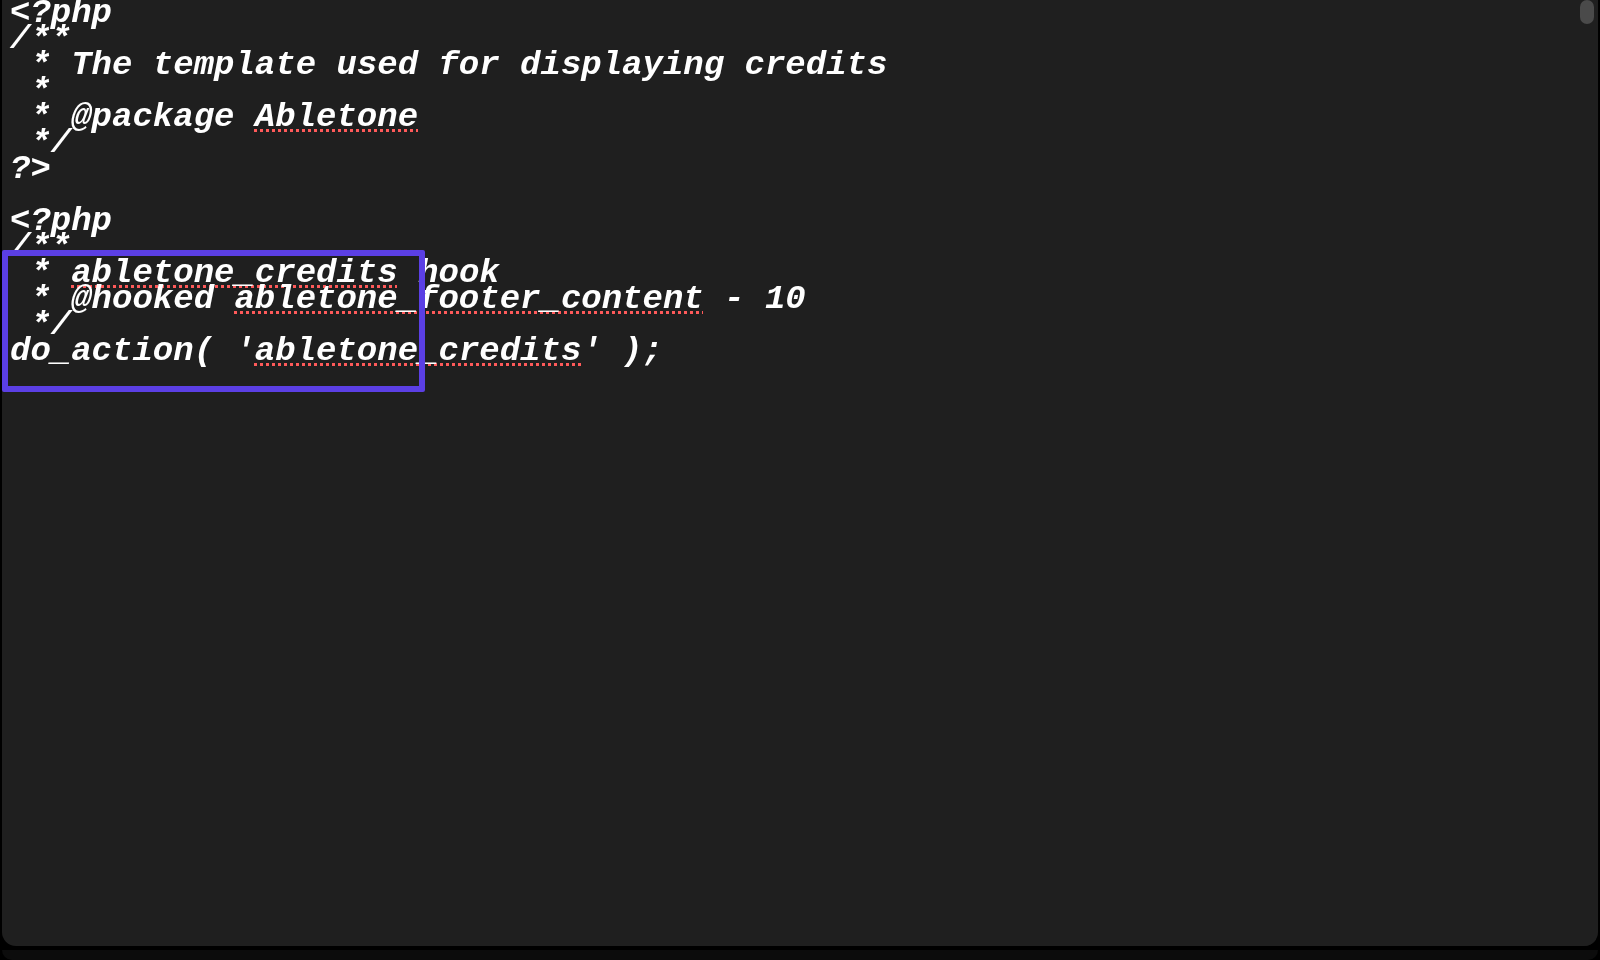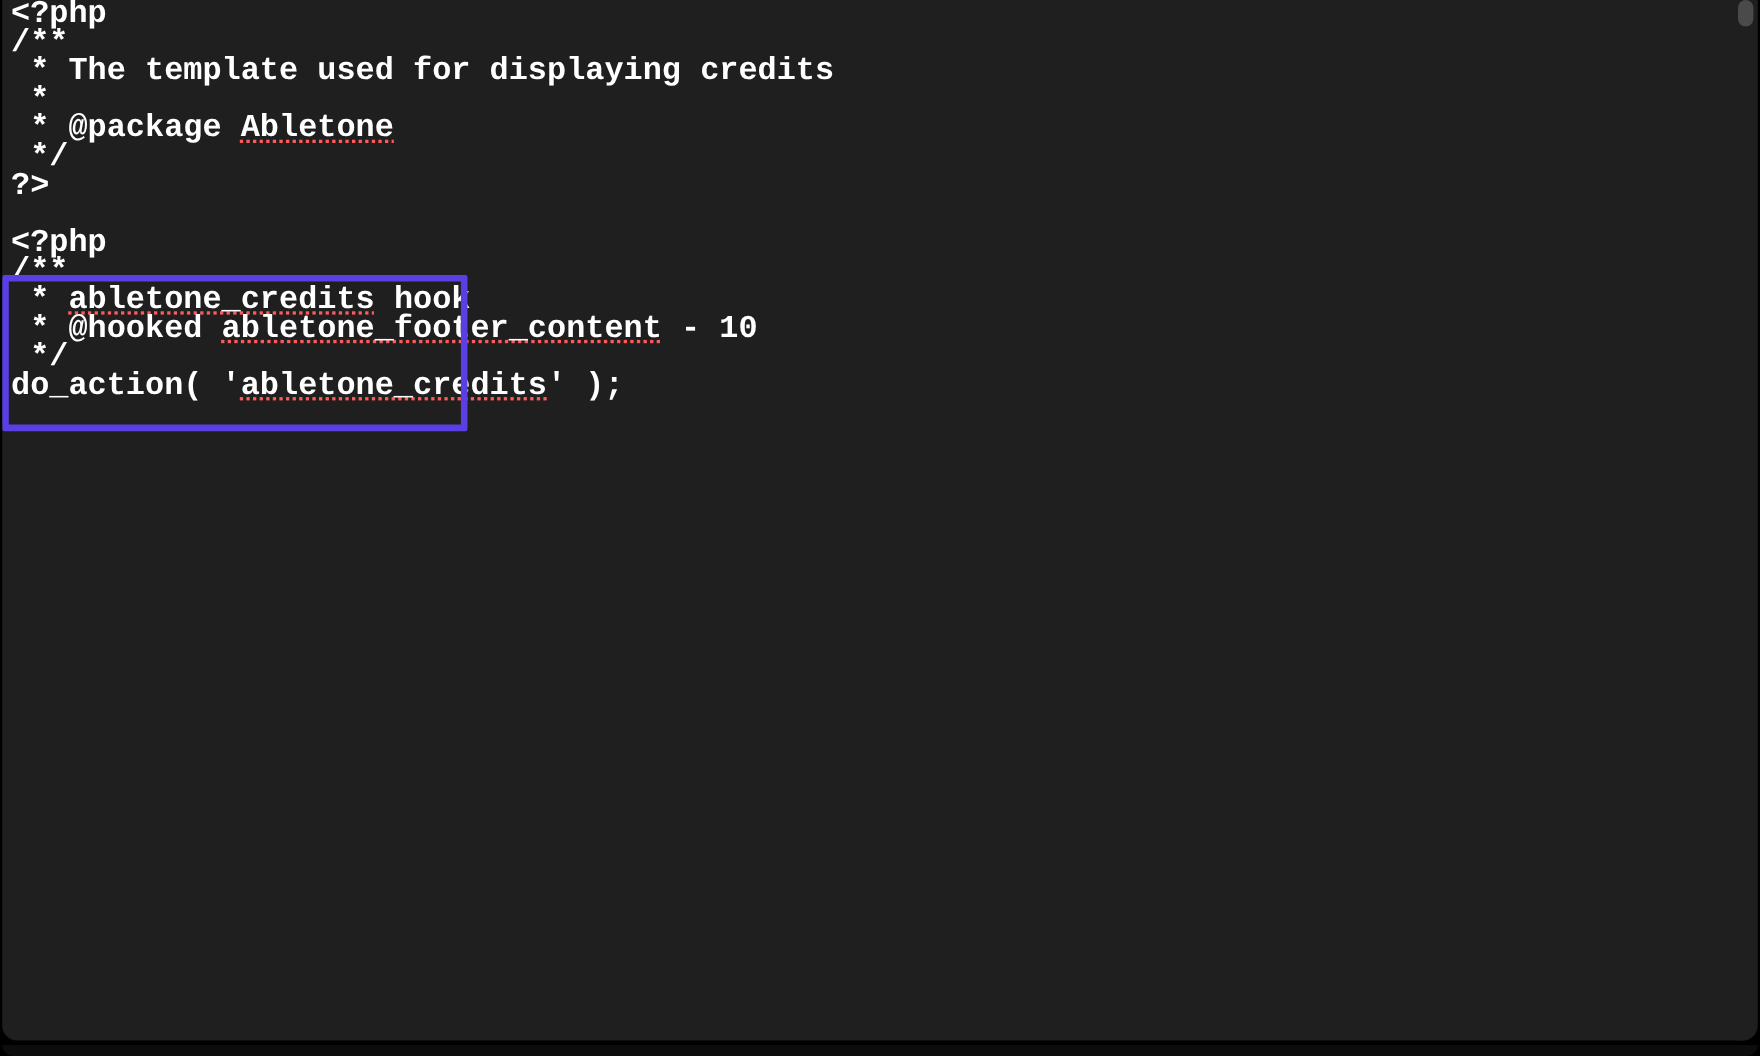--- a/index.html
+++ b/index.html
@@ -38,25 +38,26 @@
     background: #4a4a4a;
     border-radius: 8px;
   }
   .code-area {
     position: absolute;
     left: 8px;
     top: 0px;
     right: 24px;
     bottom: 6px;
     color: #ffffff;
-    font-size: 29px;
+    font-size: 34px;
     line-height: 26px;
     font-weight: 700;
     white-space: pre;
     letter-spacing: 0px;
+    font-style: italic;
   }
   .line { display: block; height: 26px; }
   .spell {
     text-decoration-line: underline;
     text-decoration-style: dotted;
     text-decoration-color: #ff5a5a;
     text-decoration-thickness: 3px;
     text-underline-offset: 3px;
   }
   .selection-box {

